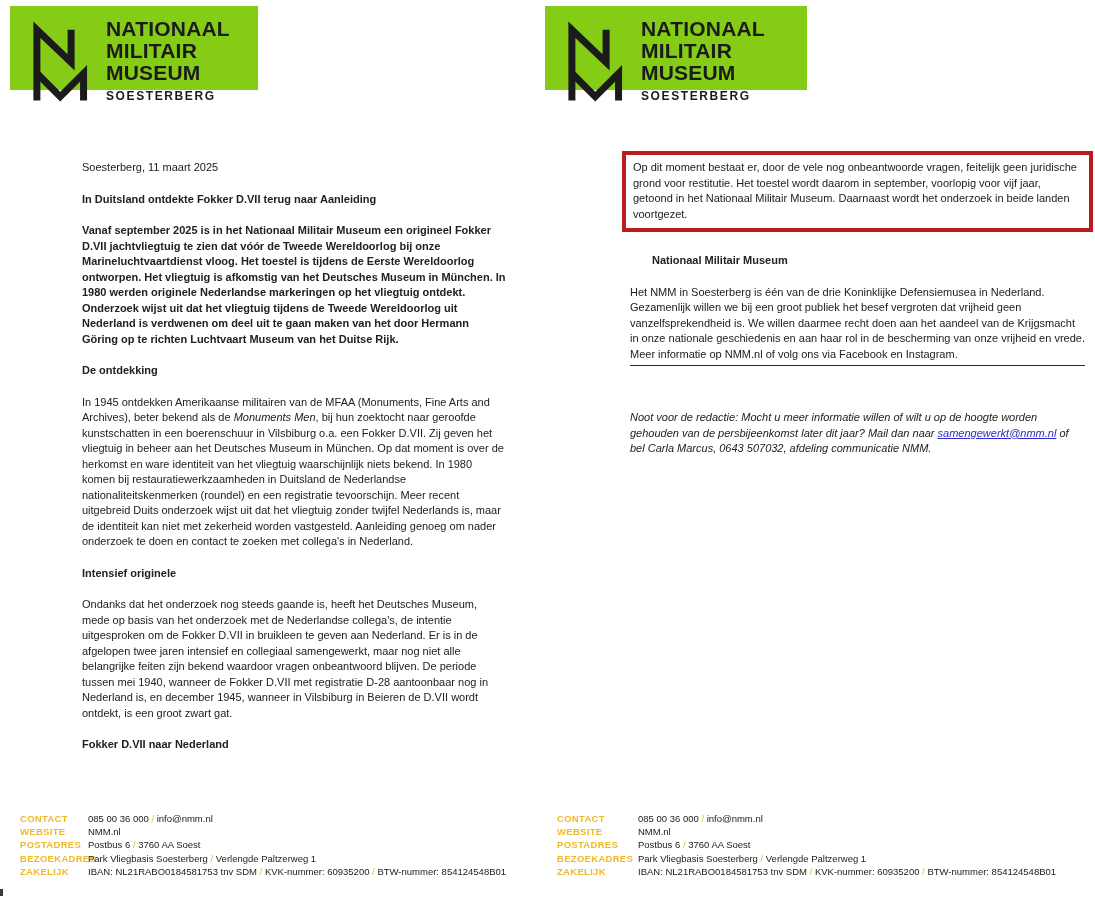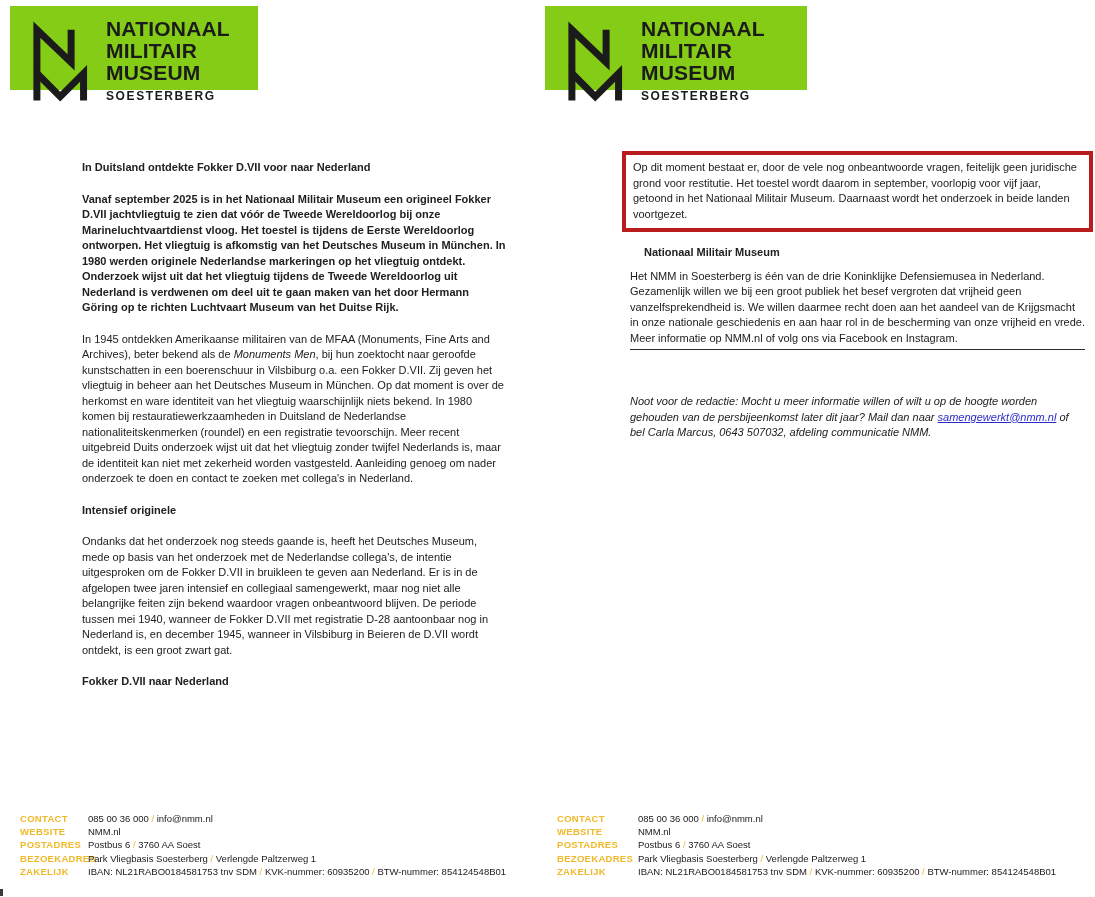--- a/index.html
+++ b/index.html
@@ -20,21 +20,21 @@
   .logo-line{font-size:21px;font-weight:bold;line-height:22px;color:#1B1B1B;letter-spacing:0.2px;}
   .logo-sub{font-size:12px;font-weight:bold;letter-spacing:1.6px;color:#1B1B1B;margin-top:5px;}
 
   
   .content{position:absolute;font-size:11px;line-height:15.5px;color:#212121;}
   .content-left{left:82px;top:160px;width:425px;}
   .content-right{left:95px;top:237px;width:455px;}
   .content p,.content h1,.content h2{margin:0 0 16px 0;font-size:11px;line-height:15.5px;}
   .content h1,.content h2{font-weight:bold;}
   p.lead{font-weight:bold;}
-  .content-right h2{margin:8px;padding-left:6px;}
+  .content-right h2{margin:16px;padding-left:6px;}
   .content-right p.about{margin:0;}
   .divider{border-top:1.5px solid #2B2B2B;margin-top:3px;width:455px;}
   p.noot{margin:44px 0 0 0;font-style:italic;}
   a.email-link{color:#2B2BC8;text-decoration:underline;cursor:pointer;}
 
   
   .highlight-box{
     position:absolute;left:87px;top:151px;width:471px;height:81px;
     border:4px solid #b91c1c;box-sizing:border-box;
     font-size:11px;line-height:15.5px;
@@ -66,22 +66,24 @@
     </svg>
     <div class="logo-text">
       <div class="logo-line">NATIONAAL</div>
       <div class="logo-line">MILITAIR</div>
       <div class="logo-line">MUSEUM</div>
       <div class="logo-sub">SOESTERBERG</div>
     </div>
   </div>
 
   <div class="content content-left">
-    <h1>In Duitsland ontdekte Fokker D.VII voor naar Nederland</h1>
+    <p>Soesterberg, 11 maart 2025</p>
+    <h1>In Duitsland ontdekte Fokker D.VII terug naar Aanleiding</h1>
     <p class="lead">Vanaf september 2025 is in het Nationaal Militair Museum een origineel Fokker D.VII jachtvliegtuig te zien dat vóór de Tweede Wereldoorlog bij onze Marineluchtvaartdienst vloog. Het toestel is tijdens de Eerste Wereldoorlog ontworpen. Het vliegtuig is afkomstig van het Deutsches Museum in München. In 1980 werden originele Nederlandse markeringen op het vliegtuig ontdekt. Onderzoek wijst uit dat het vliegtuig tijdens de Tweede Wereldoorlog uit Nederland is verdwenen om deel uit te gaan maken van het door Hermann Göring op te richten Luchtvaart Museum van het Duitse Rijk.</p>
+    <h2>De ontdekking</h2>
     <p><span>In 1945 ontdekken Amerikaanse militairen van de MFAA (Monuments, Fine Arts and Archives), beter bekend als de </span><em>Monuments Men</em><span>, bij hun zoektocht naar geroofde kunstschatten in een boerenschuur in Vilsbiburg o.a. een Fokker D.VII. Zij geven het vliegtuig in beheer aan het Deutsches Museum in München. Op dat moment is over de herkomst en ware identiteit van het vliegtuig waarschijnlijk niets bekend. In 1980 komen bij restauratiewerkzaamheden in Duitsland de Nederlandse nationaliteitskenmerken (roundel) en een registratie tevoorschijn. Meer recent uitgebreid Duits onderzoek wijst uit dat het vliegtuig zonder twijfel Nederlands is, maar de identiteit kan niet met zekerheid worden vastgesteld. Aanleiding genoeg om nader onderzoek te doen en contact te zoeken met collega's in Nederland.</span></p>
     <h2>Intensief originele</h2>
     <p>Ondanks dat het onderzoek nog steeds gaande is, heeft het Deutsches Museum, mede op basis van het onderzoek met de Nederlandse collega's, de intentie uitgesproken om de Fokker D.VII in bruikleen te geven aan Nederland. Er is in de afgelopen twee jaren intensief en collegiaal samengewerkt, maar nog niet alle belangrijke feiten zijn bekend waardoor vragen onbeantwoord blijven. De periode tussen mei 1940, wanneer de Fokker D.VII met registratie D-28 aantoonbaar nog in Nederland is, en december 1945, wanneer in Vilsbiburg in Beieren de D.VII wordt ontdekt, is een groot zwart gat.</p>
     <h2>Fokker D.VII naar Nederland</h2>
   </div>
 
   <div class="footer footer-l">
       <div class="footer-row">
         <span class="footer-label">CONTACT</span>
         <span class="footer-value"><span>085 00 36 000</span><span class="slash"> / </span><span>info@nmm.nl</span></span>

